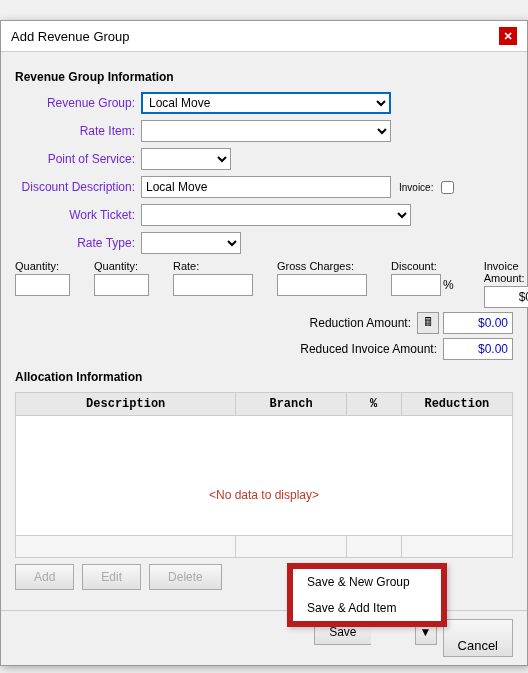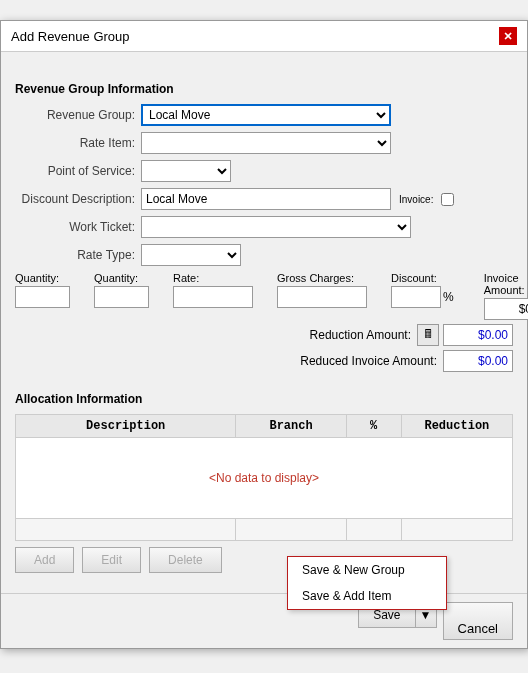--- a/index.html
+++ b/index.html
@@ -41,33 +41,33 @@
       justify-content: center;
       font-weight: bold;
     }
     .dialog-body {
       padding: 10px 14px;
     }
     .section-title {
       font-weight: bold;
       font-size: 12px;
       margin-bottom: 8px;
-      margin-top: 20px;
+      margin-top: 8px;
     }
     .form-row {
       display: flex;
       align-items: center;
       margin-bottom: 6px;
     }
     .form-label {
       text-align: right;
       min-width: 120px;
       margin-right: 6px;
       font-size: 12px;
-      color: #404040;
+      color: #6d28d9;
     }
     select {
       height: 22px;
       font-size: 12px;
       border: 1px solid #999;
       background: #fff;
       padding: 1px 2px;
     }
     input[type="text"] {
       height: 22px;
@@ -205,20 +205,21 @@
     }
     .alloc-header-cell:last-child { border-right: none; }
     .alloc-body {
       min-height: 80px;
       display: flex;
       align-items: center;
       justify-content: center;
       color: #c0392b;
       font-size: 12px;
       padding: 20px;
+      margin-top: 39px;
     }
     .alloc-footer {
       display: grid;
       grid-template-columns: 2fr 1fr 0.5fr 1fr;
       border-top: 1px solid #ccc;
       height: 22px;
     }
     .alloc-footer-cell {
       border-right: 1px solid #ccc;
       background: #f5f5f5;
@@ -247,20 +248,21 @@
       justify-content: flex-end;
       padding: 8px 14px;
       gap: 6px;
       border-top: 1px solid #ccc;
       background: #f0f0f0;
       position: relative;
     }
     .save-btn-group {
       display: flex;
       align-items: stretch;
+      gap: 44px;
     }
     .save-main-btn {
       height: 26px;
       padding: 2px 14px;
       font-size: 12px;
       border: 1px solid #aaa;
       border-right: none;
       background: linear-gradient(to bottom, #f8f8f8, #e0e0e0);
       cursor: pointer;
     }
@@ -281,21 +283,21 @@
       font-size: 13px;
       border: 1px solid #aaa;
       background: linear-gradient(to bottom, #f8f8f8, #e0e0e0);
       cursor: pointer;
     }
     .dropdown-menu {
       position: absolute;
       bottom: 38px;
       right: 80px;
       background: #fff;
-      border: 1px solid #b91c1c;
+      border: 6px solid #b91c1c;
       box-shadow: 2px 2px 5px rgba(0,0,0,0.2);
       z-index: 10;
       min-width: 160px;
     }
     .dropdown-item {
       padding: 6px 14px;
       font-size: 12px;
       cursor: pointer;
       white-space: nowrap;
       color: #000;

